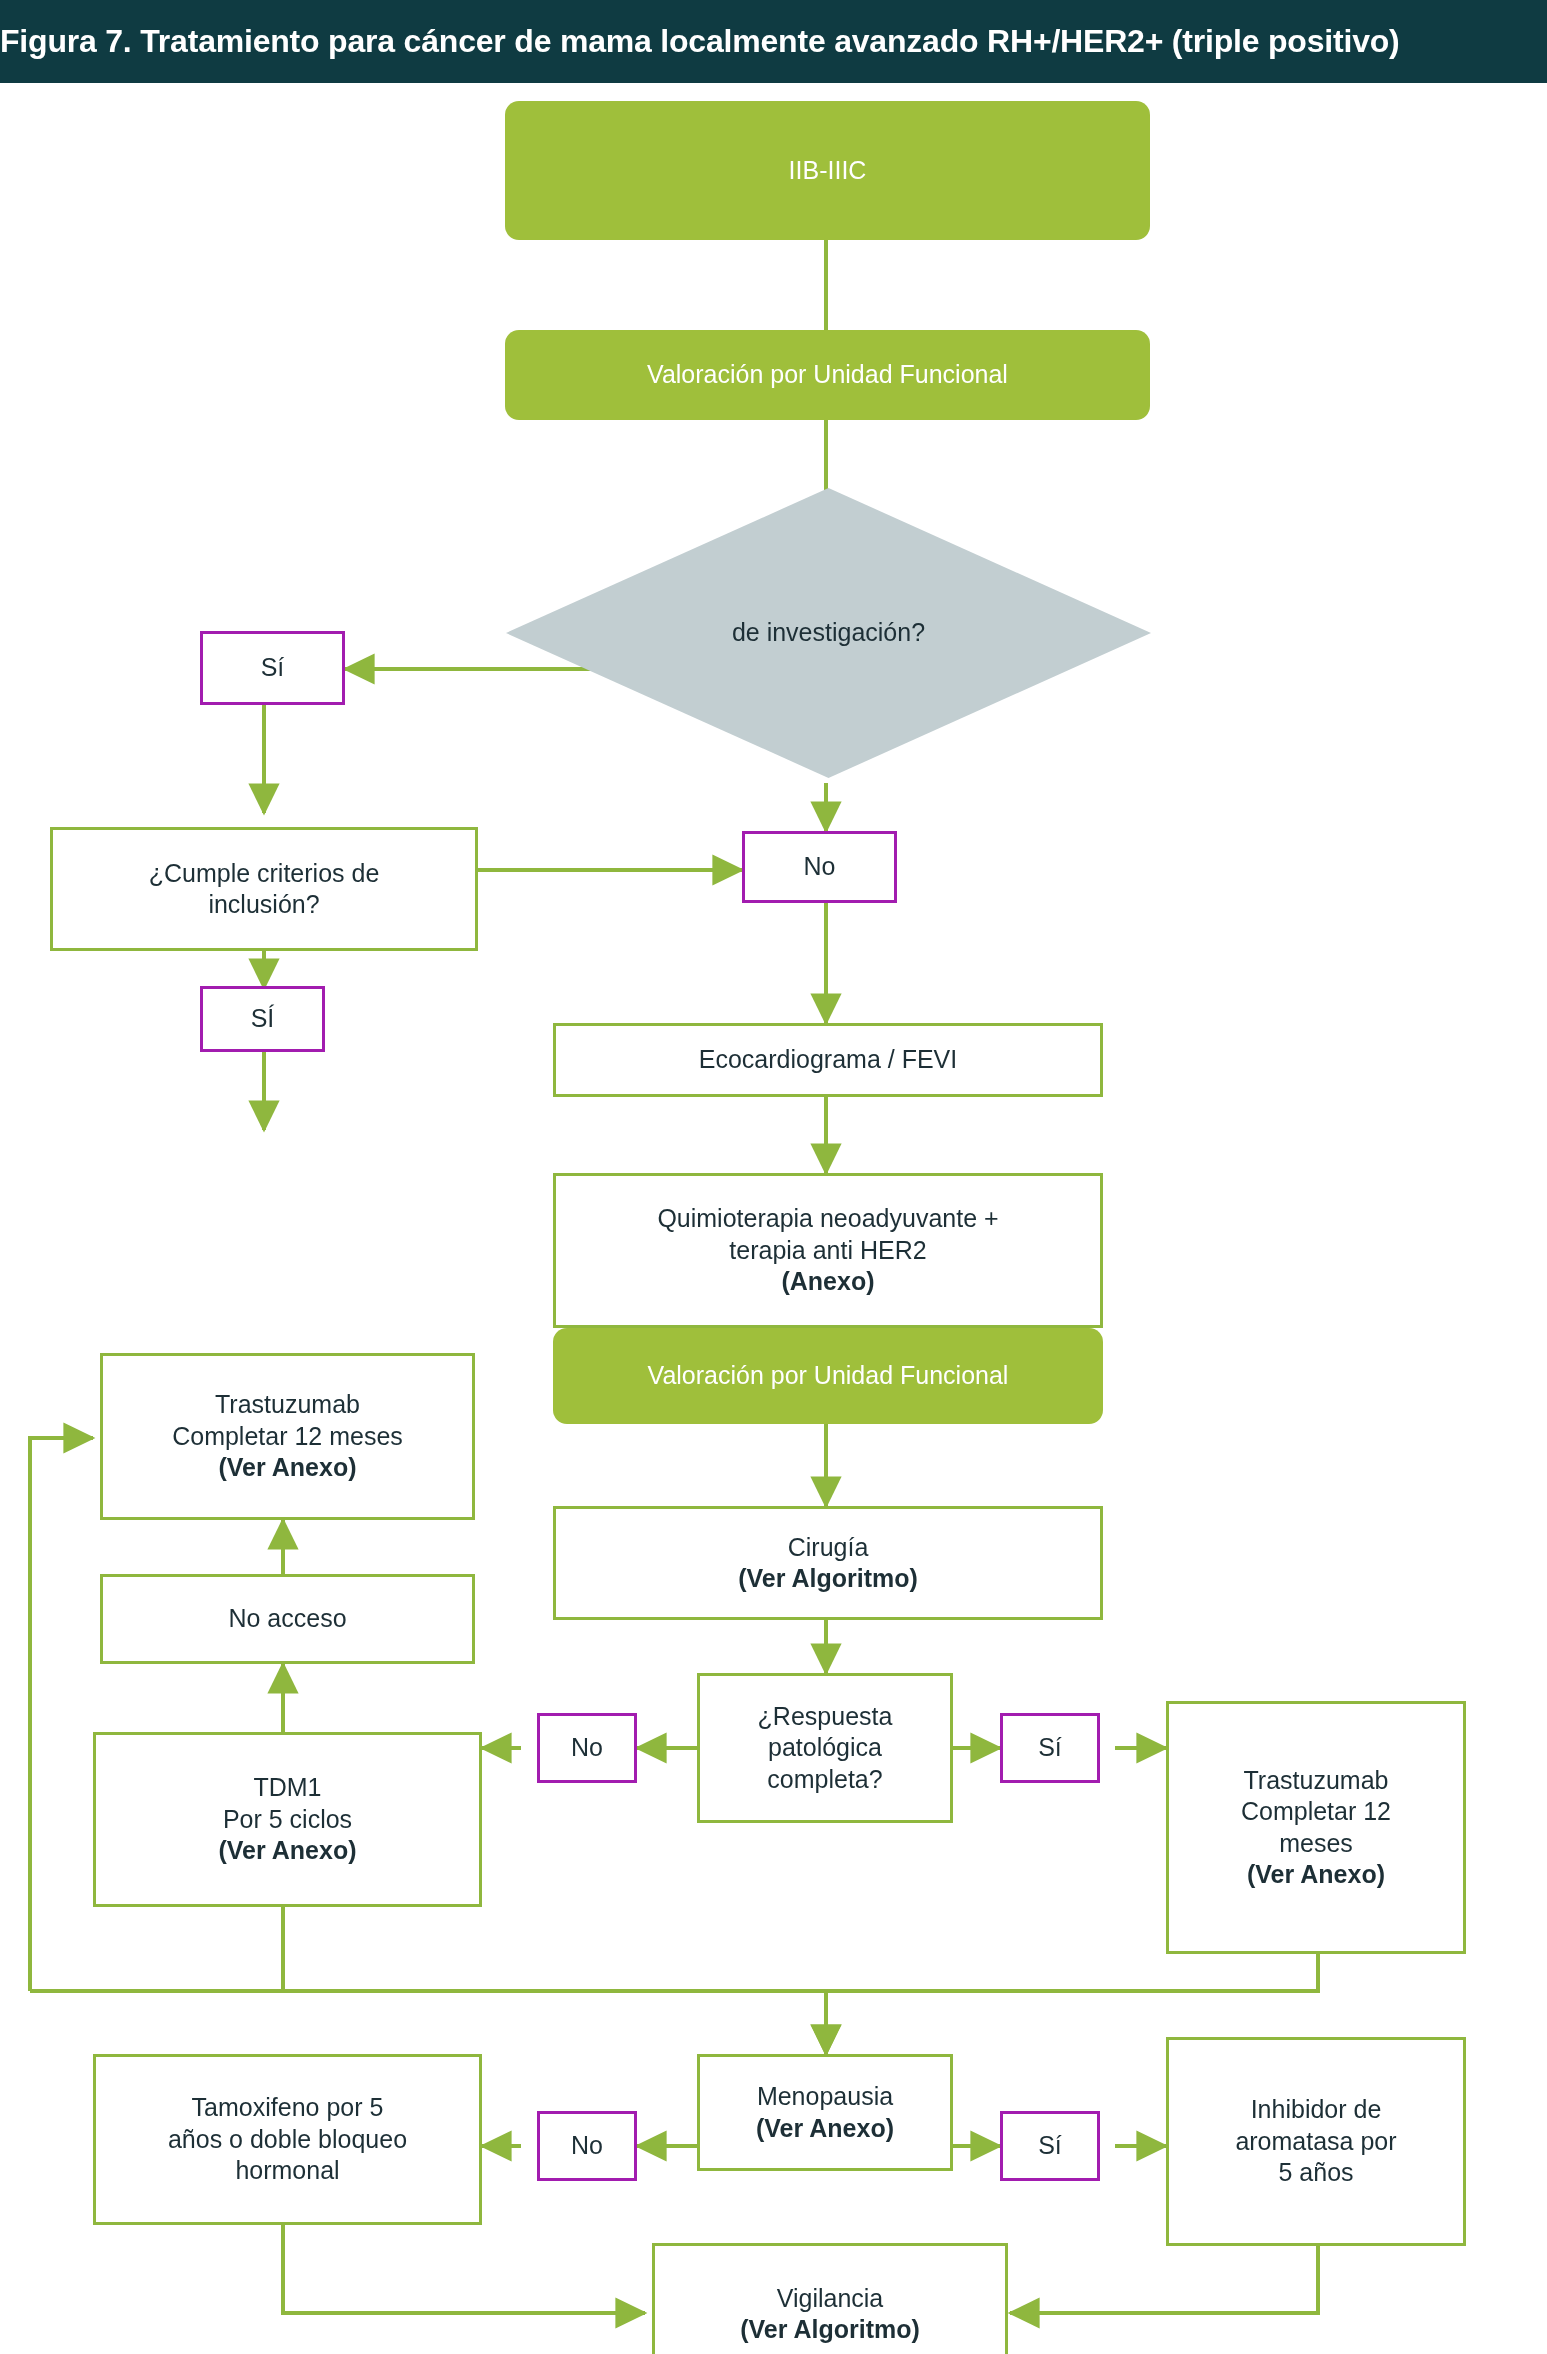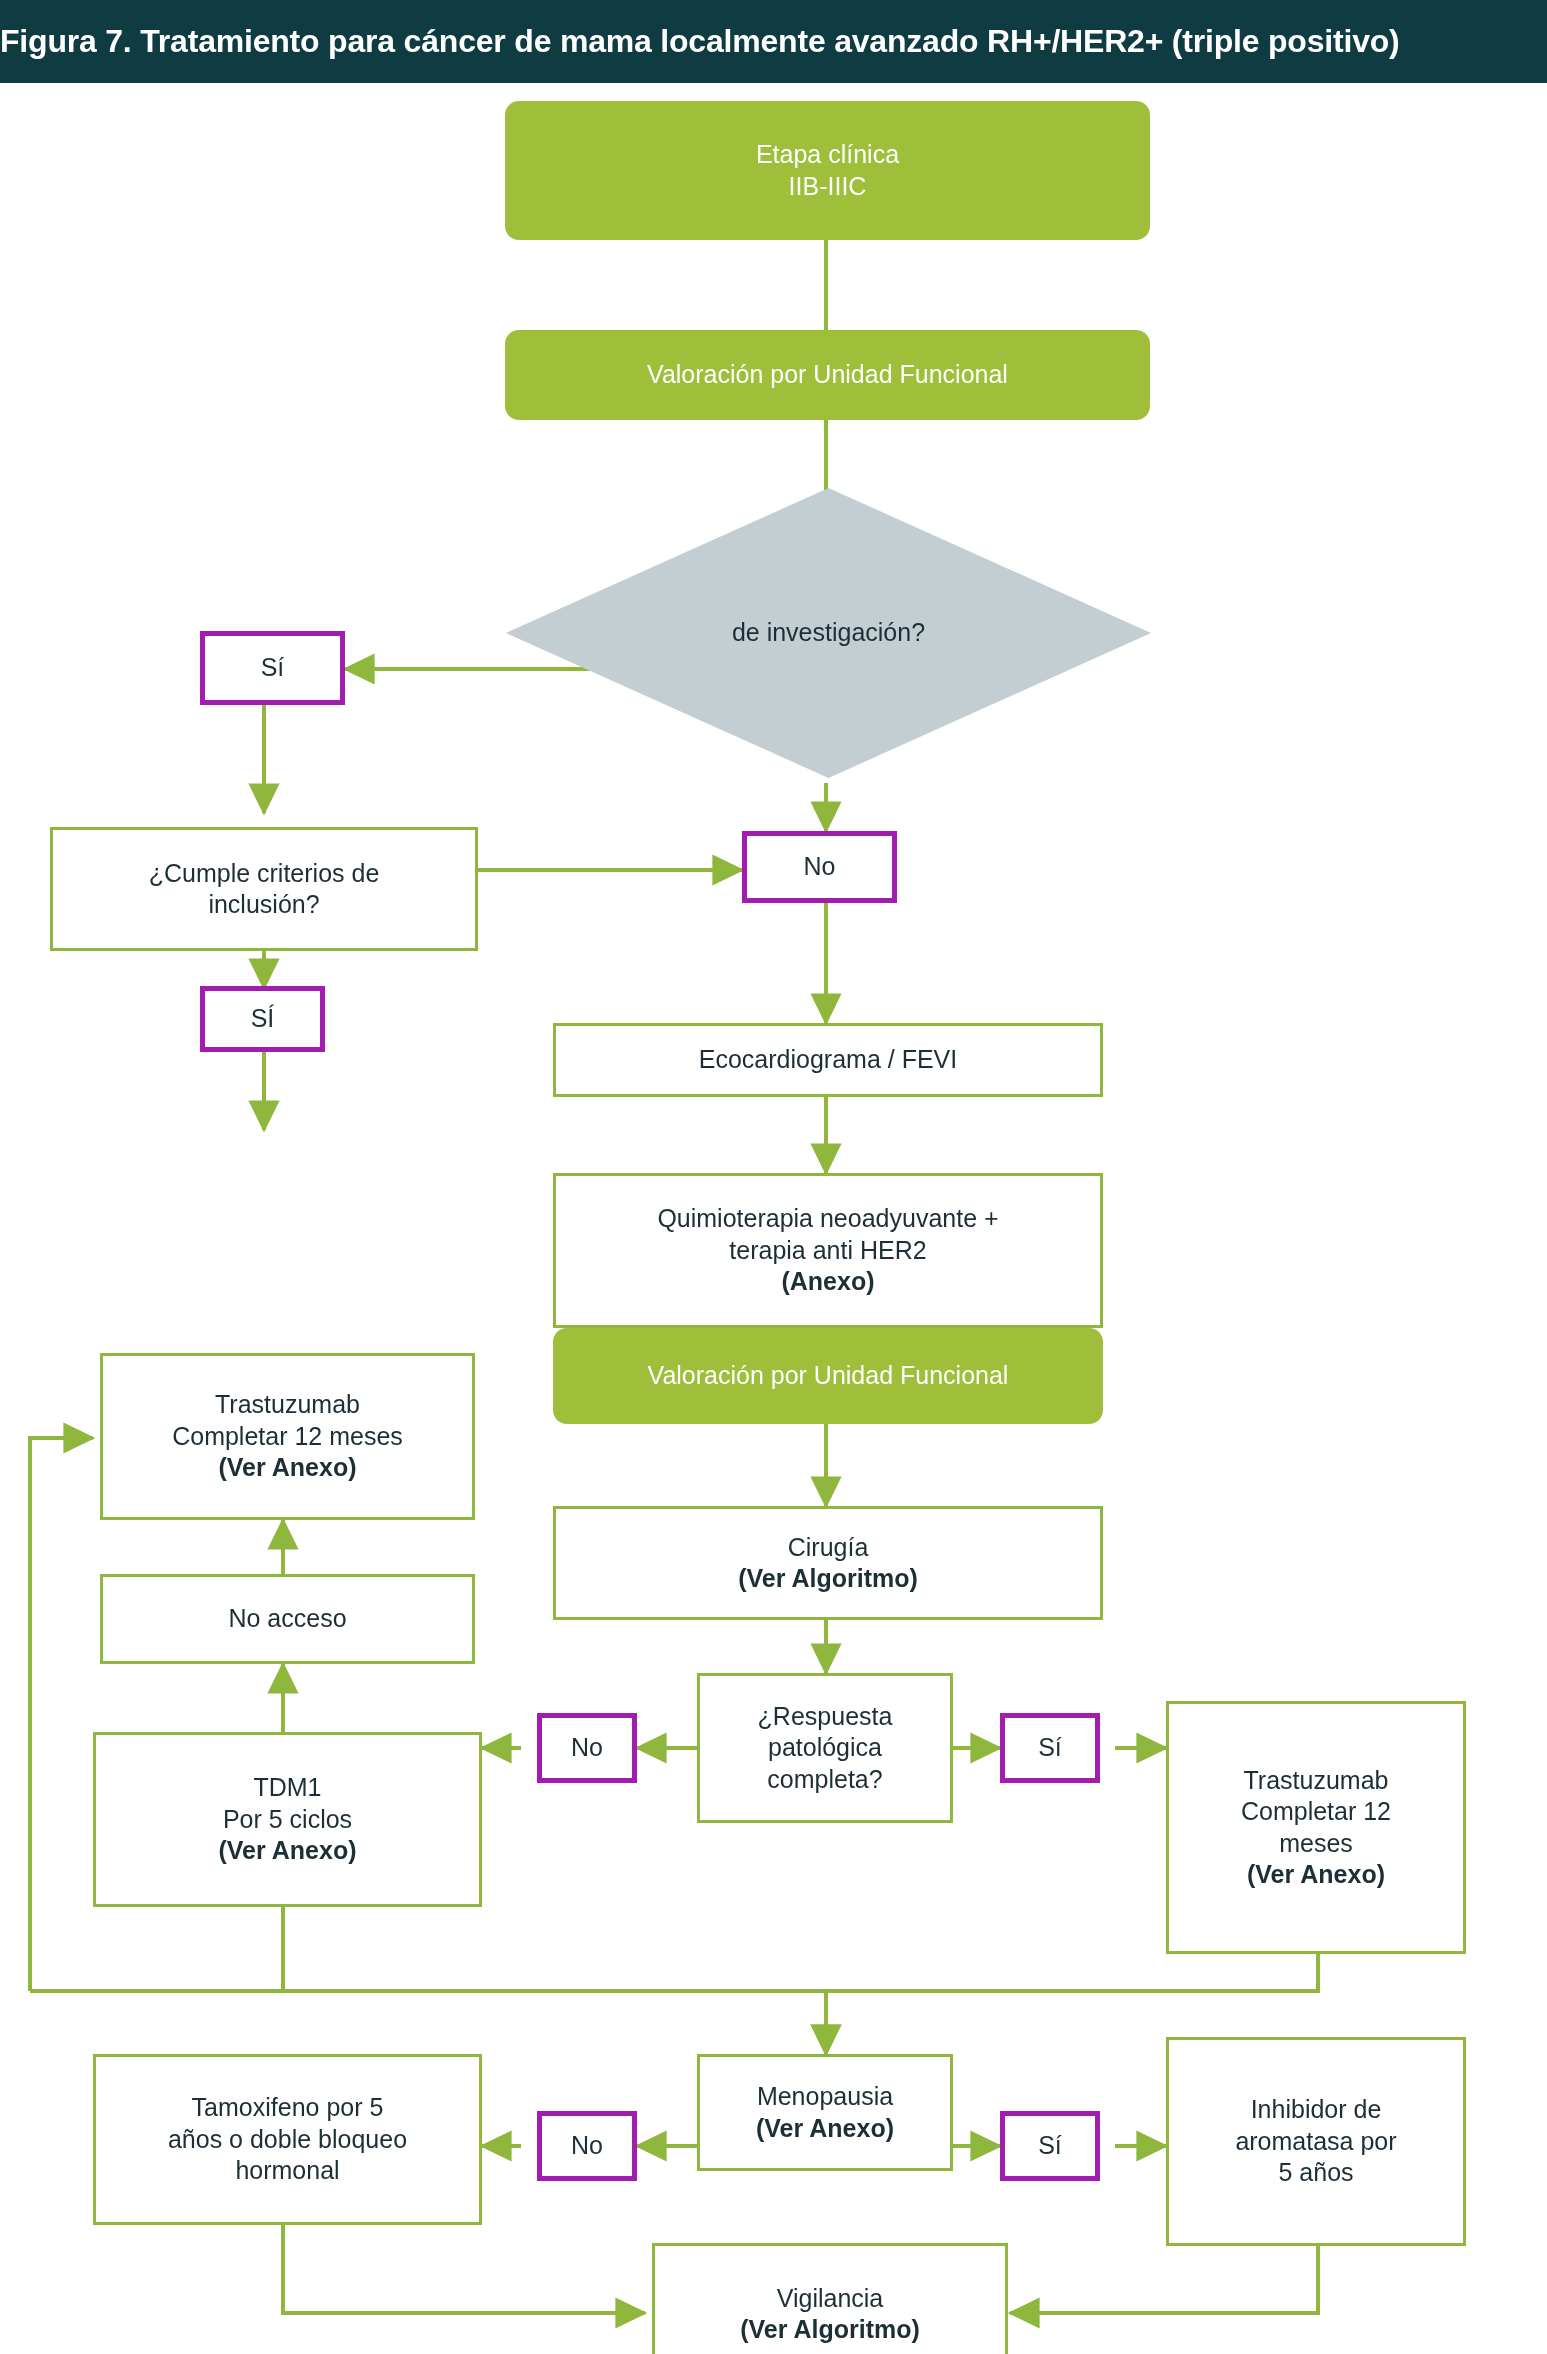--- a/index.html
+++ b/index.html
@@ -66,21 +66,21 @@
     border: none;
   }
   
   .n-box {
     background: #ffffff;
     border: 3px solid #8fb73e;
   }
   
   .n-small {
     background: #ffffff;
-    border: 5px solid #a21caf;
+    border: 3px solid #a21caf;
     font-size: 25px;
   }
   
   .n-diamond {
     background: transparent;
     border: none;
   }
   .n-diamond .dia-shape {
     position: absolute;
     left: 0; top: 0;
@@ -169,21 +169,20 @@
     </g>
 
     <g stroke="#8fb73e" stroke-width="4" fill="none">
       <path d="M283,1824 L283,1908"></path>
       <path d="M30,1908 L283,1908"></path>
     </g>
   </svg>
 
   <div class="node n-filled" style="left:505px; top:18px; width:645px; height:139px;">
     <span class="lines">
-      <span class="l">Etapa clínica</span>
       <span class="l">IIB-IIIC</span>
     </span>
   </div>
 
   <div class="node n-filled" style="left:505px; top:247px; width:645px; height:90px;">
     <span class="lines">
       <span class="l">Valoración por Unidad Funcional</span>
     </span>
   </div>
 

